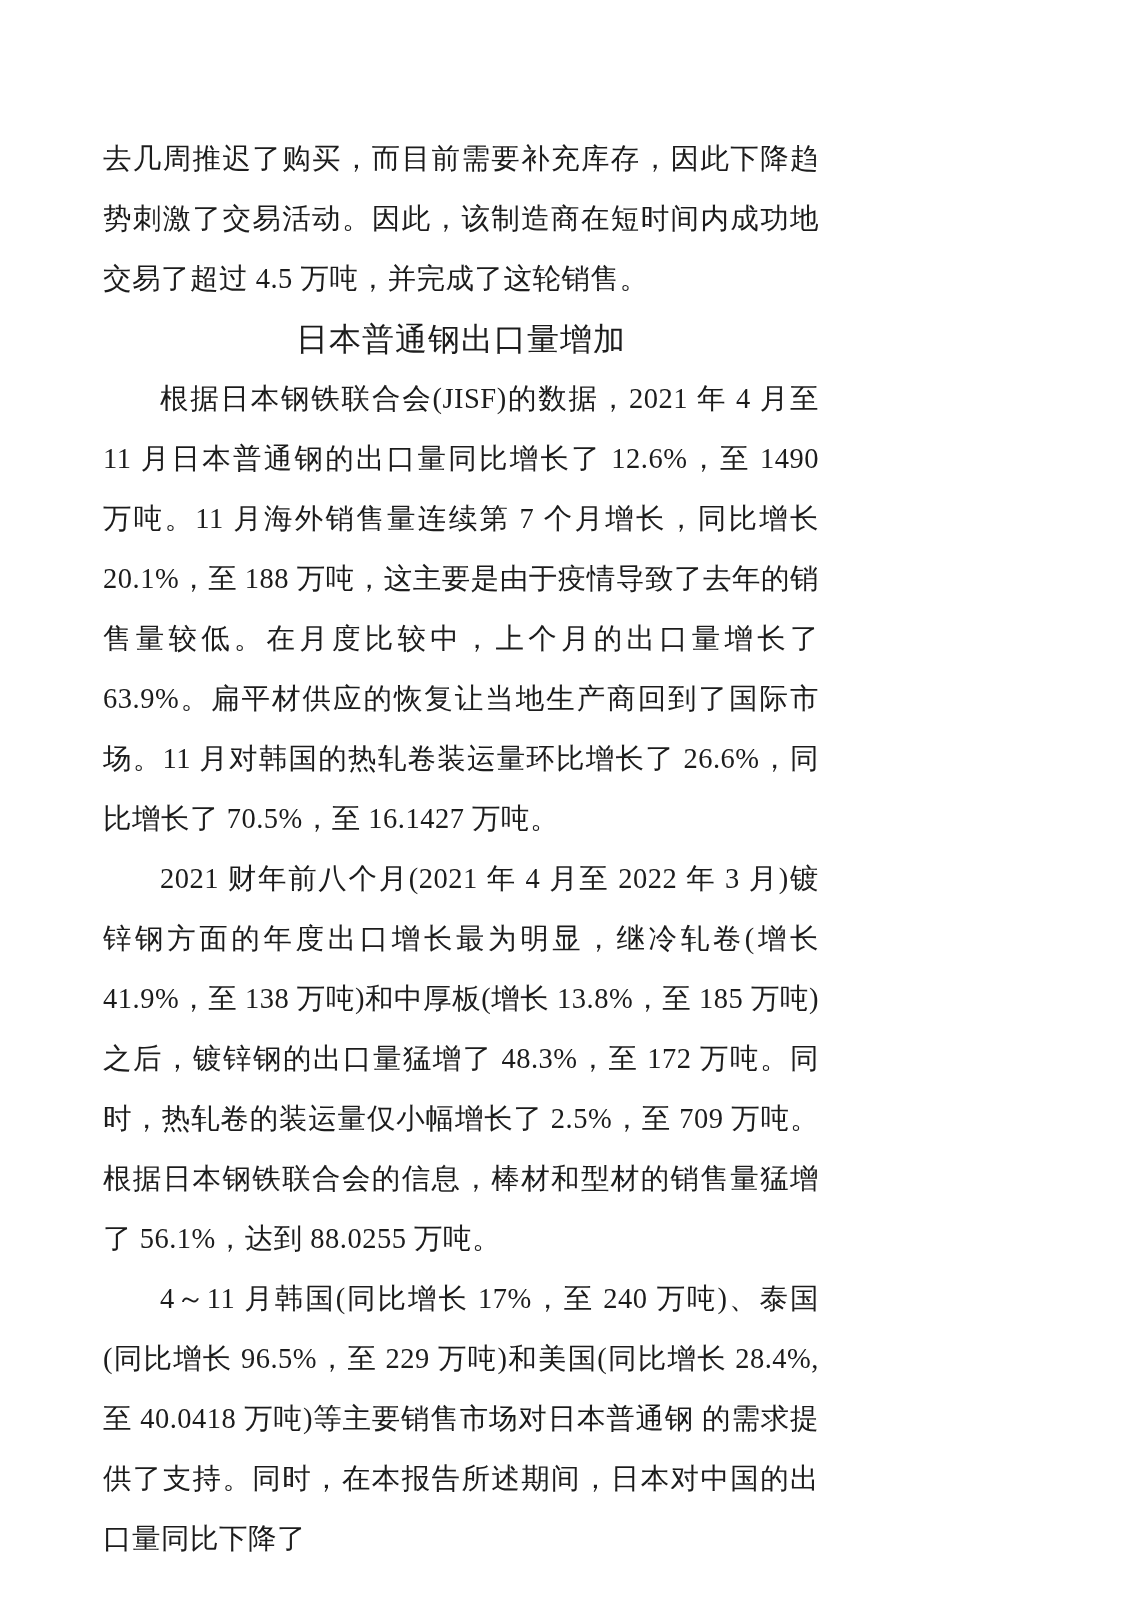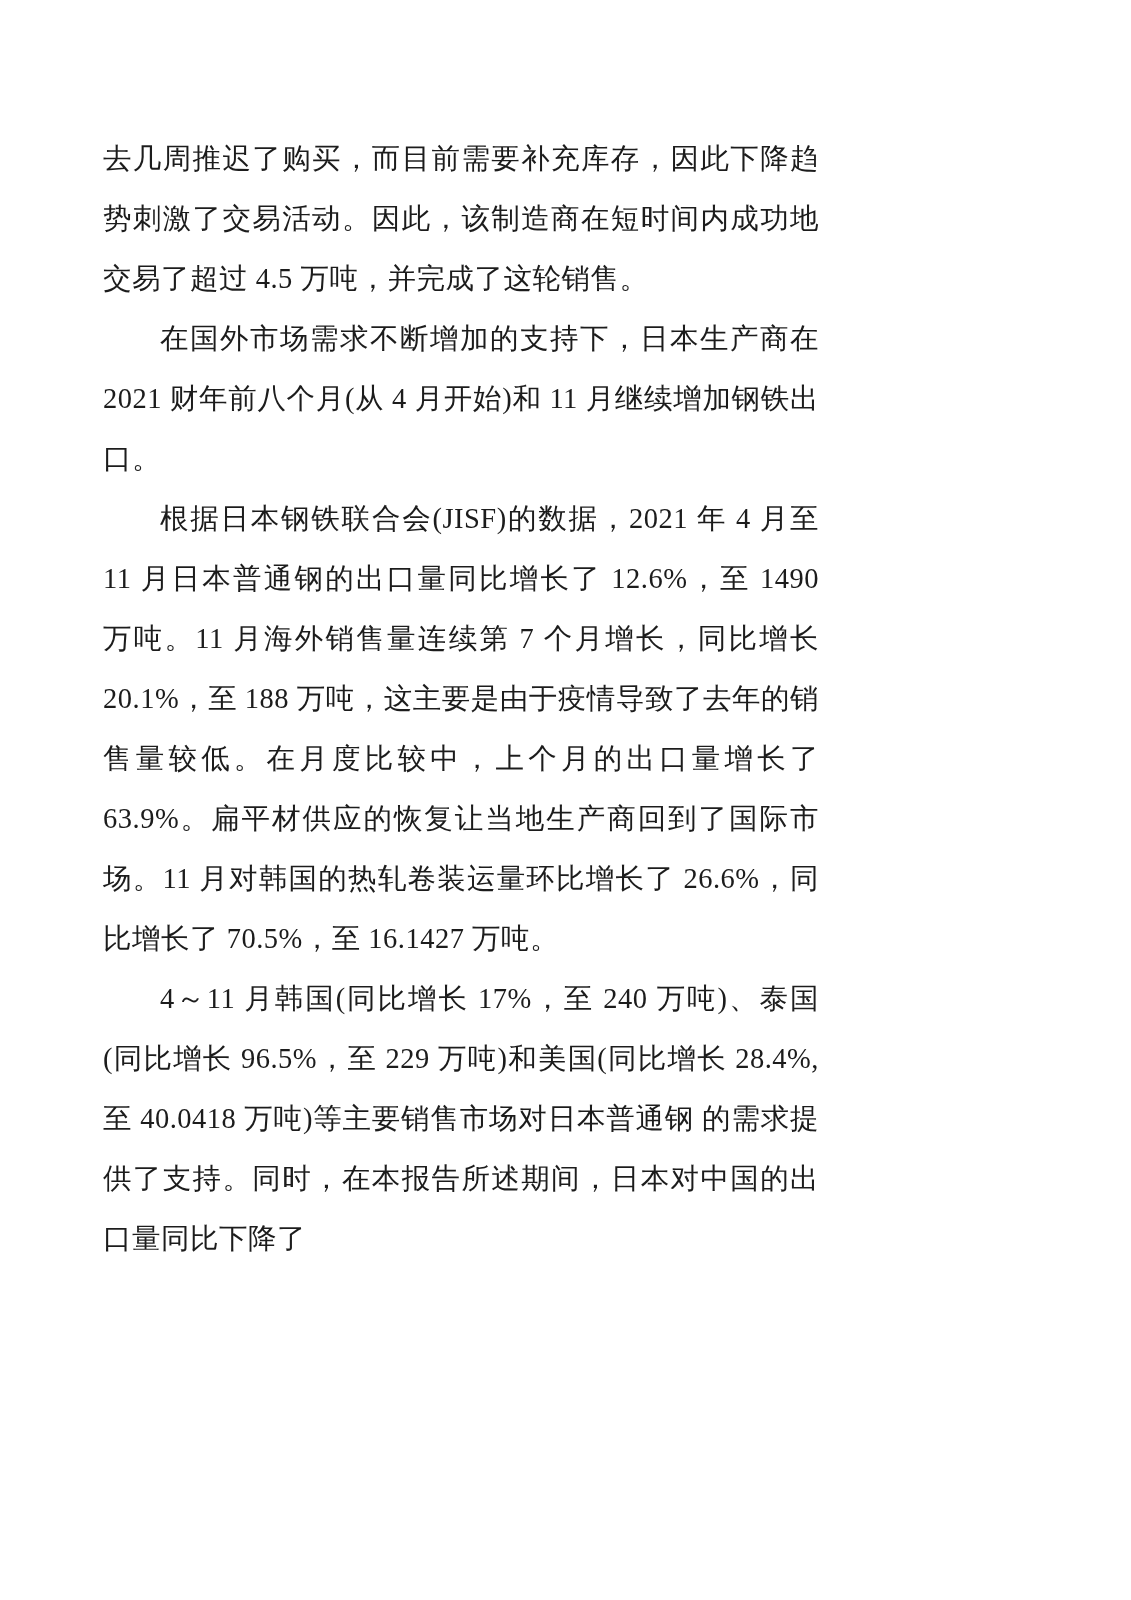--- a/index.html
+++ b/index.html
@@ -41,20 +41,21 @@
     letter-spacing: 1px;
   }
 </style>
 </head>
 <body>
 
 <div class="page">
   <p class="para">去几周推迟了购买，而目前需要补充库存，因此下降趋势刺激了交易活动。因此，该制造商在短时间内成功地交易了超过 4.5 万吨，并完成了这轮销售。</p>
 
 
+  <h2 class="heading">日本普通钢出口量增加</h2>
 
-  <p class="para indent">在国外市场需求不断增加的支持下，日本生产商在 2021 财年前八个月(从 4 月开始)和 11 月继续增加钢铁出口。</p>
 
   <p class="para indent">根据日本钢铁联合会(JISF)的数据，2021 年 4 月至 11 月日本普通钢的出口量同比增长了 12.6%，至 1490 万吨。11 月海外销售量连续第 7 个月增长，同比增长 20.1%，至 188 万吨，这主要是由于疫情导致了去年的销售量较低。在月度比较中，上个月的出口量增长了 63.9%。扁平材供应的恢复让当地生产商回到了国际市场。11 月对韩国的热轧卷装运量环比增长了 26.6%，同比增长了 70.5%，至 16.1427 万吨。</p>
 
+  <p class="para indent">2021 财年前八个月(2021 年 4 月至 2022 年 3 月)镀锌钢方面的年度出口增长最为明显，继冷轧卷(增长 41.9%，至 138 万吨)和中厚板(增长 13.8%，至 185 万吨)之后，镀锌钢的出口量猛增了 48.3%，至 172 万吨。同时，热轧卷的装运量仅小幅增长了 2.5%，至 709 万吨。根据日本钢铁联合会的信息，棒材和型材的销售量猛增了 56.1%，达到 88.0255 万吨。</p>
 
   <p class="para indent">4～11 月韩国(同比增长 17%，至 240 万吨)、泰国(同比增长 96.5%，至 229 万吨)和美国(同比增长 28.4%,至 40.0418 万吨)等主要销售市场对日本普通钢 的需求提供了支持。同时，在本报告所述期间，日本对中国的出口量同比下降了</p>
 </div>
 
 </body></html>

